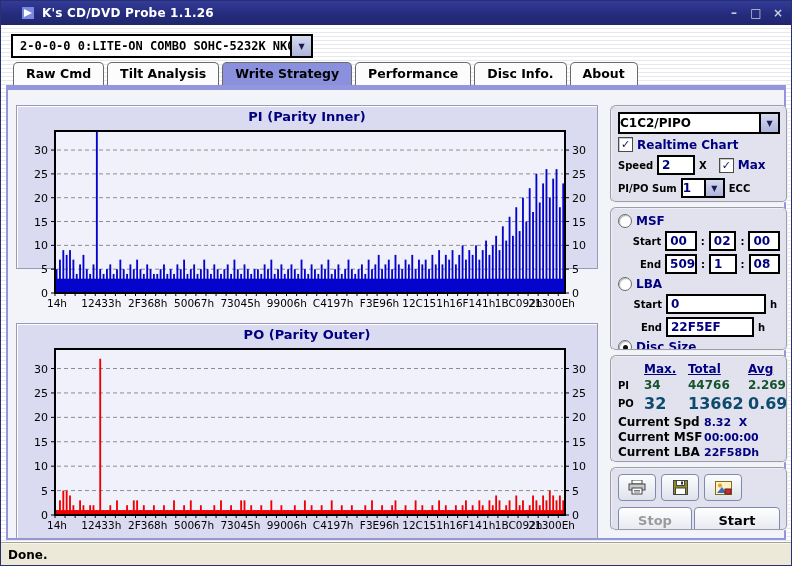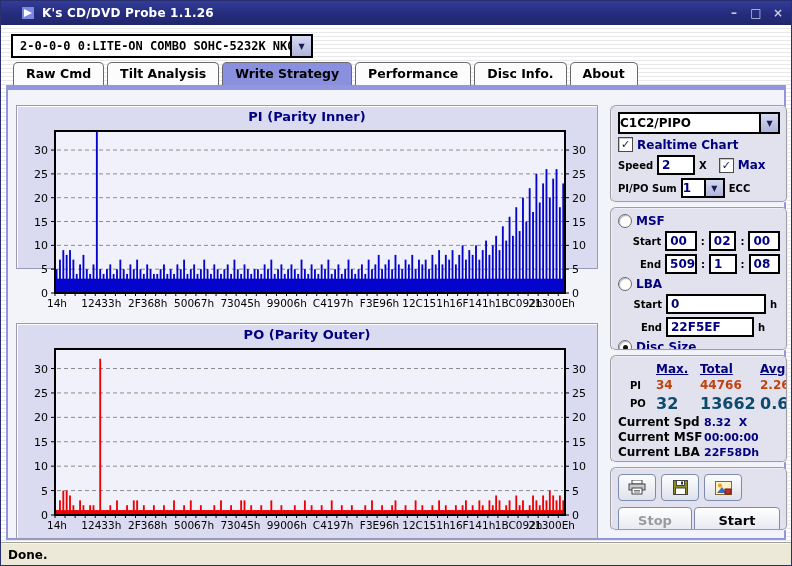--- a/index.html
+++ b/index.html
@@ -56,23 +56,23 @@
     color:#000080;padding:1px 3px;font-family:"DejaVu Sans",sans-serif;display:inline-block;line-height:15px;}
   .cb{width:13px;height:13px;background:#fff;border:1px solid #4a4a4a;box-shadow:inset 1px 1px 0 #c8c8c8;
     display:inline-flex;align-items:center;justify-content:center;flex:0 0 auto;cursor:pointer;}
   .cb .mark{color:#101060;font-weight:bold;font-size:11px;line-height:11px;}
   .radio{width:12px;height:12px;border-radius:50%;background:#fff;border:1px solid #6a6a6a;
     box-shadow:inset 1px 1px 1px #b8b8b8;display:inline-flex;align-items:center;justify-content:center;flex:0 0 auto;cursor:pointer;}
   .radio .dot{width:5px;height:5px;border-radius:50%;background:#111;}
   .indent{margin-left:8px;}
   .lab-right{width:36px;text-align:right;}
   
-  .stats-grid{display:grid;grid-template-columns:24px 42px 58px 46px;column-gap:2px;row-gap:2px;align-items:center;margin-bottom:2px;margin-left:12px;}
+  .stats-grid{display:grid;grid-template-columns:24px 42px 58px 46px;column-gap:2px;row-gap:2px;align-items:center;margin-bottom:2px;}
   .hdr{color:#000080;font-weight:bold;font-size:12px;text-decoration:underline;}
-  .pi-val{color:#c2410c;font-weight:bold;font-size:12px;}
+  .pi-val{color:#14532d;font-weight:bold;font-size:12px;}
   .po-val{color:#0c4a6e;font-weight:bold;font-size:16px;}
   .cur-row{display:grid;grid-template-columns:86px 1fr;align-items:center;margin-bottom:1px;}
   .cur-row .bk{font-size:12px;}
   .cur-row .bl{font-size:11px;}
   .progress{height:15px;border:1px solid #8a8a98;background:#dfe4ee;position:relative;margin-top:3px;box-shadow:inset 1px 1px 1px #b0b0c0;}
   .progress-fill{height:100%;background:linear-gradient(180deg,#a9c9f1 0%,#4a7fd4 45%,#3063bd 60%,#9cbfea 100%);}
   .progress-text{position:absolute;inset:0;text-align:center;font-size:11px;font-weight:bold;color:#000;line-height:15px;}
   
   .iconbtn-row{display:flex;gap:5px;margin-bottom:6px;}
   .iconbtn{width:36px;height:25px;border:1px solid #7d8cae;border-radius:4px;background:linear-gradient(180deg,#fdfdfd,#dfe2ec);

